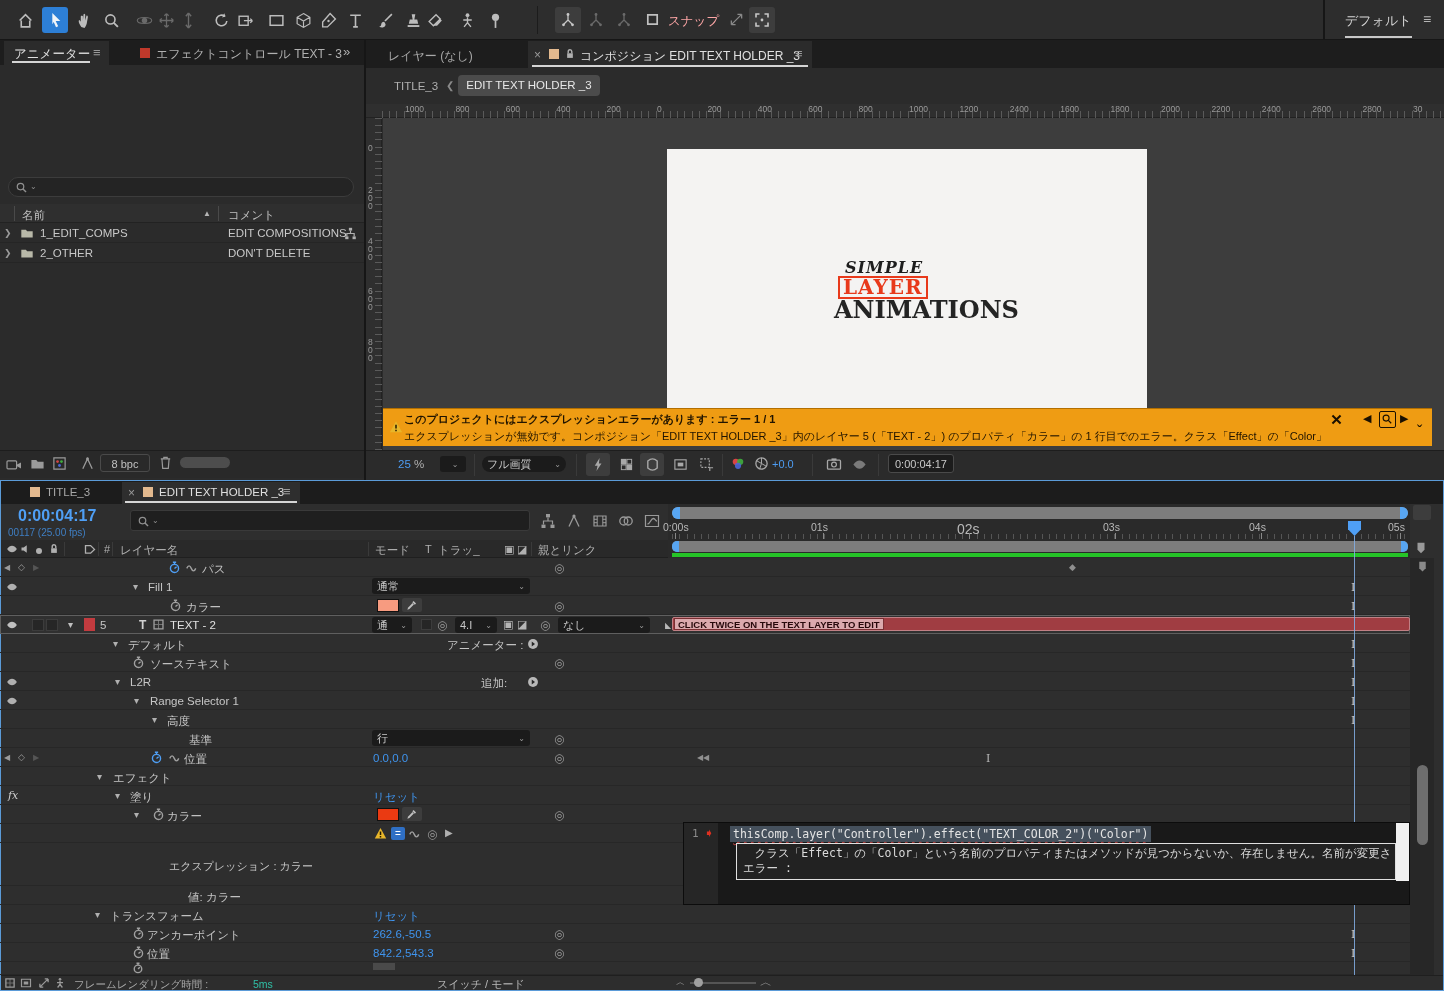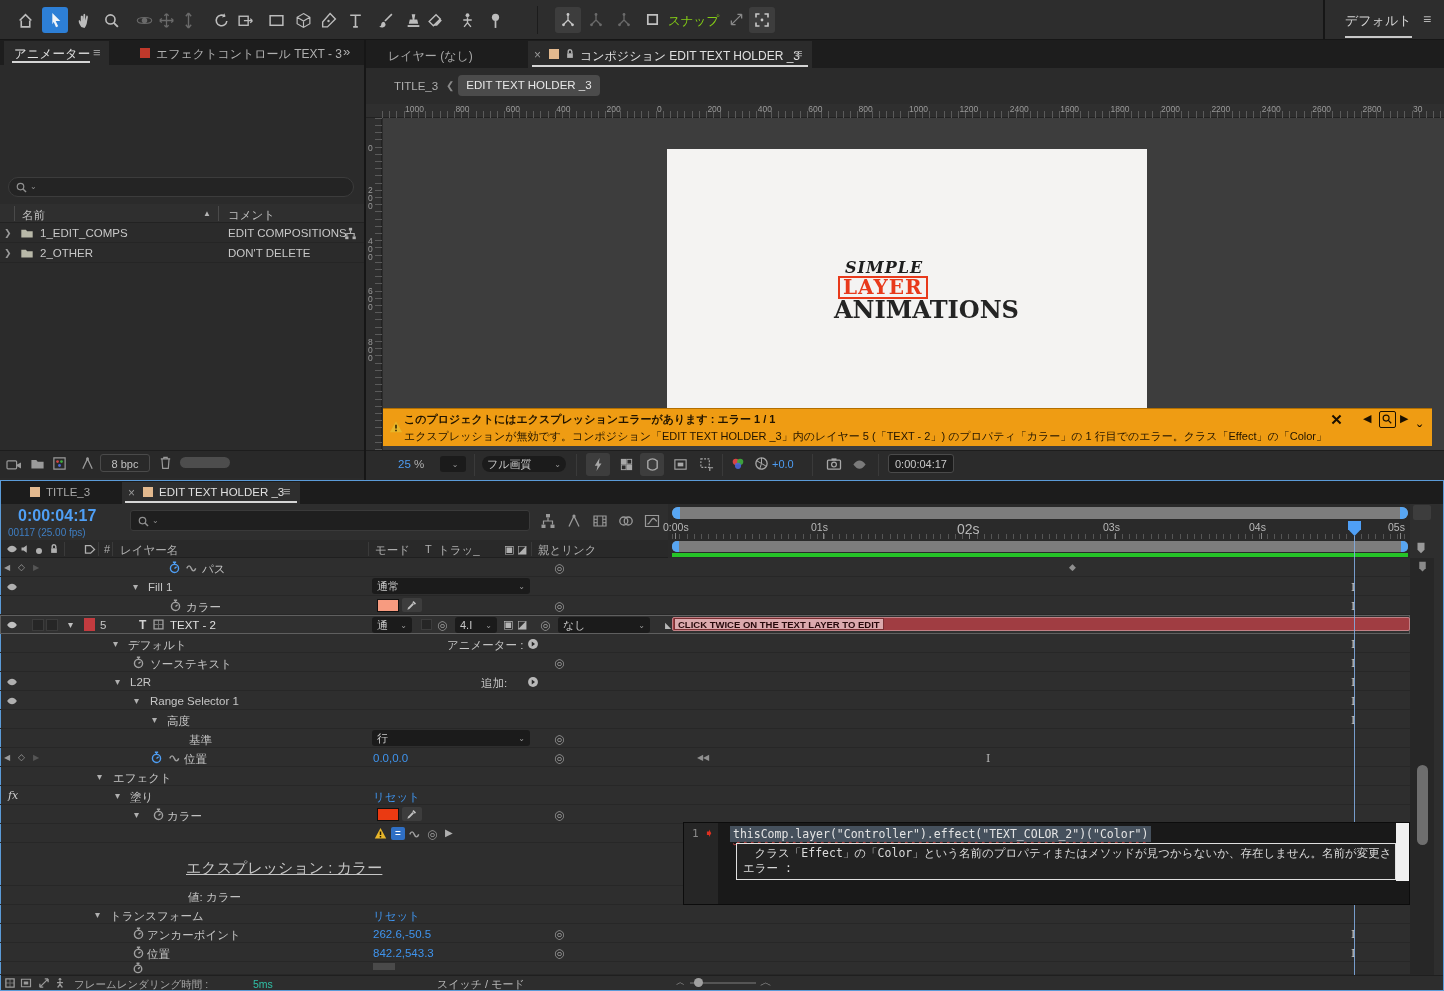--- a/index.html
+++ b/index.html
@@ -149,21 +149,21 @@
           <circle cx="8" cy="2.5" r="1.4" fill="currentColor"></circle>
           <circle cx="3.5" cy="12.8" r="1.4" fill="currentColor"></circle>
           <circle cx="12.5" cy="12.8" r="1.4" fill="currentColor"></circle>
         </svg>
       </div>
       <div class="icw" style="left: 645px; top: 12px; width: 15px; height: 15px;">
         <svg viewBox="0 0 16 16" style="color:#c0c0c0">
           <rect x="3" y="3" width="10" height="10" fill="none" stroke="currentColor" stroke-width="1.7"></rect>
         </svg>
       </div>
-      <div class="txt" style="left: 668px; top: 13px; font-size: 12.5px; color: #84cc16;">スナップ</div>
+      <div class="txt" style="left: 668px; top: 13px; font-size: 12.5px; color: #fca5a5;">スナップ</div>
       <div class="icw" style="left: 729px; top: 12px; width: 15px; height: 15px;">
         <svg viewBox="0 0 16 16" style="color:#8a8a8a">
           <path d="M2.5 13.5 13.5 2.5M13.5 2.5H9M13.5 2.5V7M2.5 13.5H7M2.5 13.5V9" stroke="currentColor" fill="none" stroke-width="1.3"></path>
         </svg>
       </div>
       <div class="tool" style="left: 749px; top: 7px; width: 26px; height: 26px; border-radius: 3px; background: rgb(61, 61, 61); display: flex; align-items: center; justify-content: center;">
         <svg viewBox="0 0 16 16" style="width:16px;height:16px;color:#c8c8c8">
           <path d="M2 5.5V2h3.5M10.5 2H14v3.5M14 10.5V14h-3.5M5.5 14H2v-3.5" fill="none" stroke="currentColor" stroke-width="1.6"></path>
           <circle cx="8" cy="8" r="1.4" fill="currentColor"></circle>
         </svg>
@@ -719,21 +719,21 @@
       </div>
       <div style="left: 391px; top: 827px; width: 14px; height: 13px; background: rgb(47, 111, 196); border-radius: 2px; color: rgb(255, 255, 255); font-size: 10px; text-align: center; line-height: 13px;">=</div>
       <div class="icw" style="left: 409px; top: 828px; width: 12px; height: 12px;">
         <svg viewBox="0 0 16 16" style="color:#a0a0a0">
           <path d="M1 8.5c2-4.5 4.2-4.5 6 0s4.2 4.5 6 0" fill="none" stroke="currentColor" stroke-width="1.4"></path>
         </svg>
       </div>
       <div class="txt" style="left: 427px; top: 827px; font-size: 12px; color: rgb(154, 154, 154);">◎</div>
       <div class="txt" style="left: 445px; top: 827px; font-size: 10px; color: rgb(176, 176, 176);">▶</div>
       <div style="left: 0px; top: 843px; width: 1410px; height: 43px; border-bottom: 1px solid rgb(39, 39, 39);"></div>
-      <div class="txt" style="left: 186px; top: 859px; font-size: 15px; color: rgb(198, 198, 198); text-decoration: underline;">エクスプレッション : カラー</div>
+      <div class="txt" style="left: 169px; top: 859px; font-size: 11px; color: rgb(198, 198, 198);">エクスプレッション : カラー</div>
       <div style="left: 0px; top: 886px; width: 1410px; height: 19px; border-bottom: 1px solid rgb(39, 39, 39);"></div>
       <div class="txt" style="left: 188px; top: 890px; font-size: 11.5px; color: rgb(198, 198, 198);">値: カラー</div>
       <div class="txt" style="left: 1351px; top: 890px; font-size: 11px; color: rgb(207, 207, 207); font-family: &quot;DejaVu Serif&quot;, serif;">I</div>
       <div style="left: 0px; top: 905px; width: 1410px; height: 19px; border-bottom: 1px solid rgb(39, 39, 39);"></div>
       <div class="txt" style="left: 95px; top: 909px; font-size: 10px; color: rgb(176, 176, 176);">▾</div>
       <div class="txt" style="left: 110px; top: 909px; font-size: 11.5px; color: rgb(198, 198, 198);">トランスフォーム</div>
       <div class="txt" style="left: 373px; top: 909px; font-size: 11.5px; color: rgb(63, 148, 238);">リセット</div>
       <div style="left: 0px; top: 924px; width: 1410px; height: 19px; border-bottom: 1px solid rgb(39, 39, 39);"></div>
       <div class="icw" style="left: 132px; top: 927px; width: 13px; height: 13px;">
         <svg viewBox="0 0 16 16" style="color:#a0a0a0">

